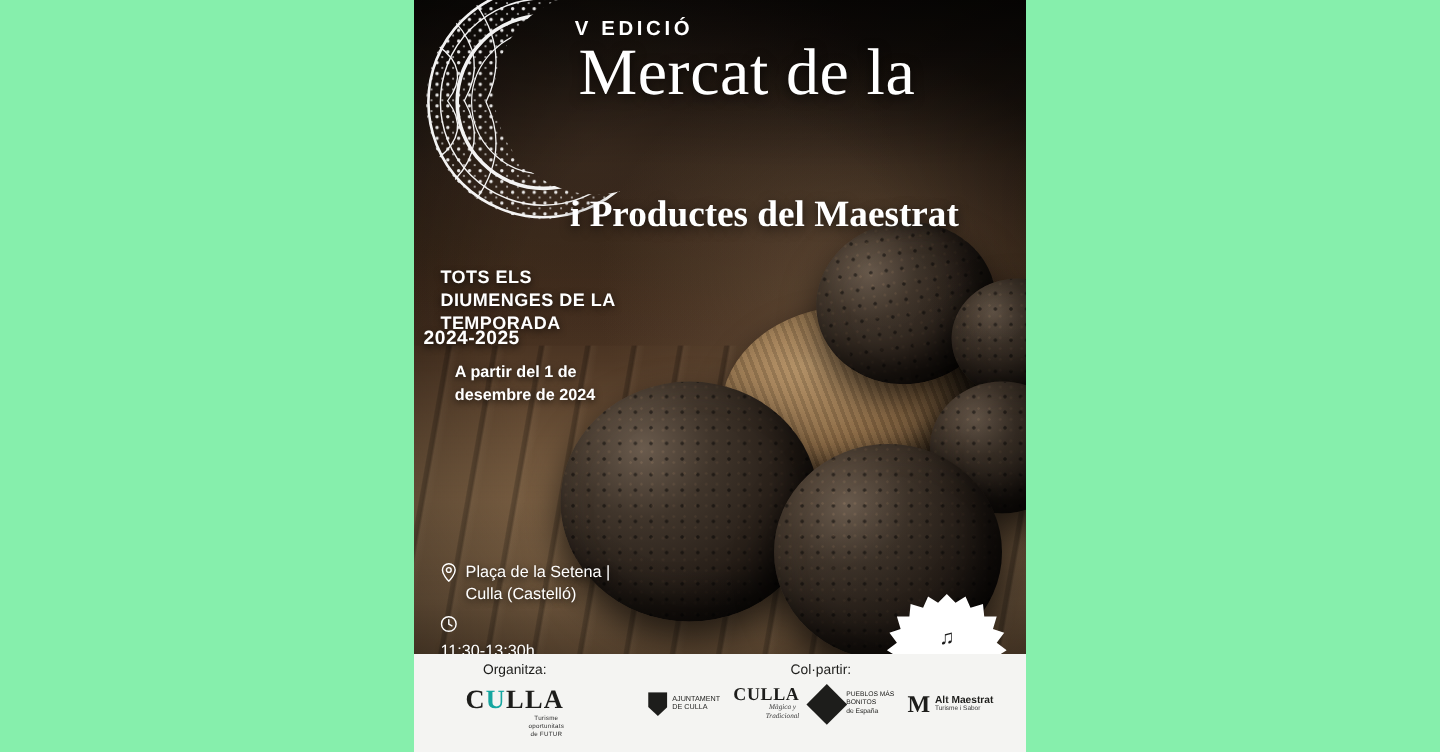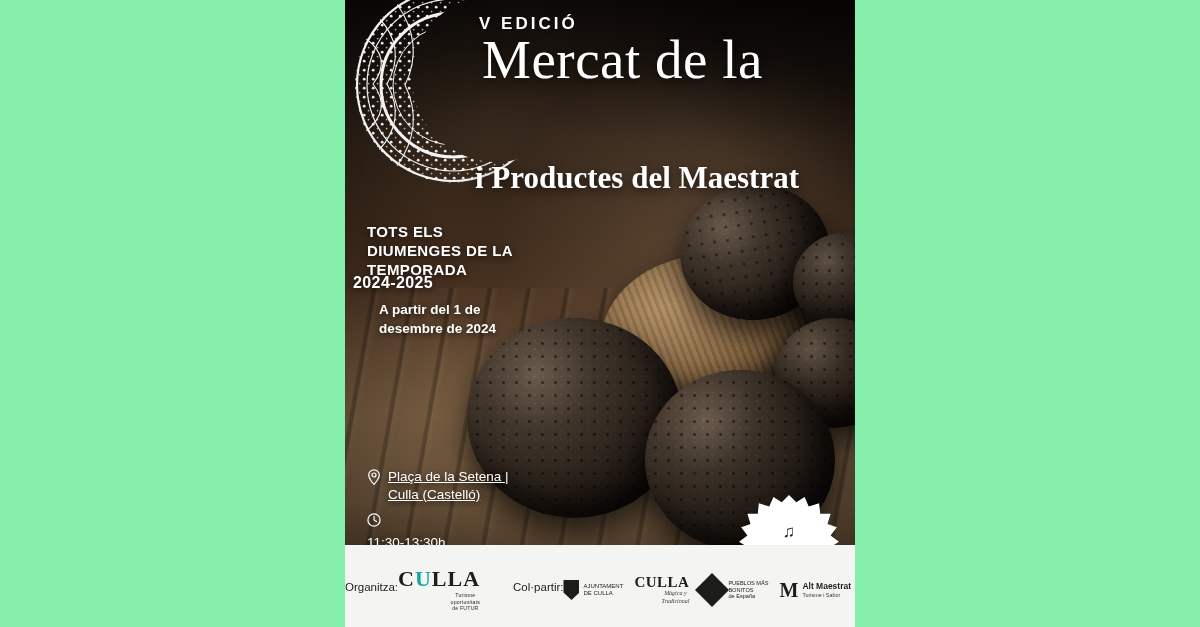--- a/index.html
+++ b/index.html
@@ -202,21 +202,21 @@
   
   #footer {
     position: absolute;
     left: 0; right: 0; bottom: 0;
     height: 82px;
     background: #f4f4f2;
     display: flex;
   }
   .foot-col {
     display: flex;
-    flex-direction: row;
+    flex-direction: column;
     align-items: center;
     justify-content: flex-start;
     padding-top: 8px;
   }
   #foot-org { width: 168px; }
   #foot-col { flex: 1; }
   .foot-label {
     font-size: 11.5px;
     color: #1d1d1b;
     margin-bottom: 7px;
@@ -333,21 +333,21 @@
 TEMPORADA</div>
       <div id="season">2024-2025</div>
       <div id="from-date" style="white-space: pre-line;">A partir del 1 de
 desembre de 2024</div>
 
       <div class="info-row" id="place-row">
         <svg class="info-ico" width="14" height="16" viewBox="0 0 14 16">
           <path d="M7 .8C4 .8 1.7 3.1 1.7 6c0 3.7 4.4 8.6 5.3 9.2.9-.6 5.3-5.5 5.3-9.2C12.3 3.1 10 .8 7 .8z" fill="none" stroke="#fff" stroke-width="1.2"></path>
           <circle cx="7" cy="6" r="2" fill="none" stroke="#fff" stroke-width="1.2"></circle>
         </svg>
-        <span style="white-space: pre-line; text-decoration: underline;">Plaça de la Setena |
+        <span style="white-space: pre-line;">Plaça de la Setena |
 Culla (Castelló)</span>
       </div>
 
       <div class="info-row" id="time-row">
         <svg class="info-ico" width="14" height="14" viewBox="0 0 14 14">
           <circle cx="7" cy="7" r="6.1" fill="none" stroke="#fff" stroke-width="1.2"></circle>
           <path d="M7 3.4V7l2.6 1.6" fill="none" stroke="#fff" stroke-width="1.2" stroke-linecap="round"></path>
         </svg>
         <span>11:30-13:30h</span>
       </div>

